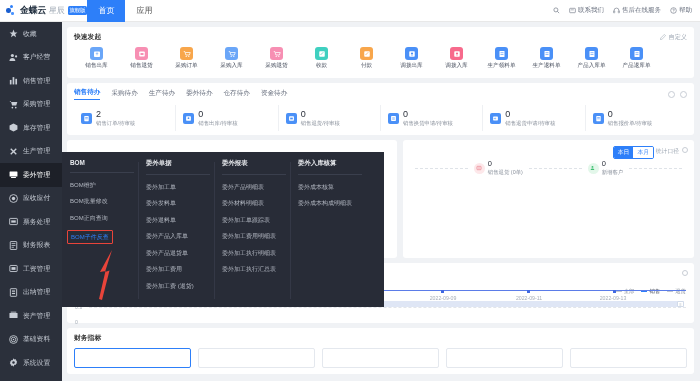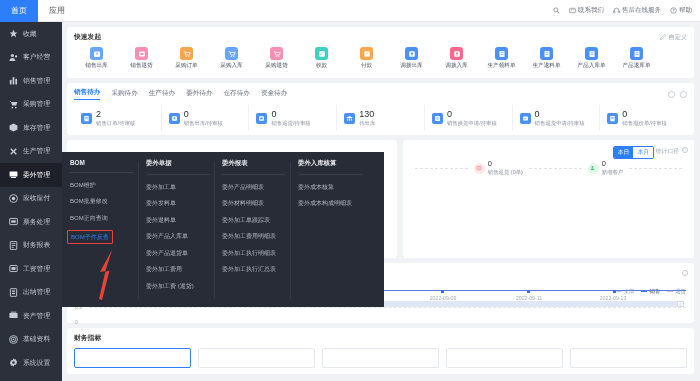--- a/index.html
+++ b/index.html
@@ -155,20 +155,30 @@
     color:#2d7ff9; display:inline-block; padding:1.5px 3px; margin-left:-3px;
     border:1.5px solid #e8443a; border-radius:1px;
   }
   
   #arrow { position:absolute; left:78px; top:246px; width:50px; height:60px; z-index:45; pointer-events:none;}
 </style>
 </head>
 <body>
 
 <div id="topbar">
+  <div class="logo-wrap">
+    <span class="logo-dots">
+        <i></i>
+        <i></i>
+        <i></i>
+      </span>
+    <span class="logo-main">金蝶云</span>
+    <span class="logo-sub">星辰</span>
+    <span class="logo-badge">旗舰版</span>
+  </div>
   <div class="nav-tab active">首页</div>
   <div class="nav-tab">应用</div>
 
   <div class="top-right">
     <div class="tr-item">
       <svg class="tr-icon" viewBox="0 0 16 16">
         <circle cx="6.6" cy="6.6" r="4.6" fill="none" stroke="#6b7280" stroke-width="1.5"></circle>
         <line x1="10" y1="10" x2="14" y2="14" stroke="#6b7280" stroke-width="1.5"></line>
       </svg>
     </div>
@@ -517,31 +527,20 @@
         <span><span class="todo-num">0</span><br><span class="todo-lbl">销售出库/待审核</span></span>
       </div>
       <div class="todo-card">
         <span class="todo-ico" style="background:#4a90f7">
             <svg viewBox="0 0 16 16">
               <rect x="2.5" y="3" width="11" height="10" rx="1.4" fill="#fff"></rect>
               <rect x="5" y="6" width="6" height="4" fill="#4a90f7"></rect>
             </svg>
           </span>
         <span><span class="todo-num">0</span><br><span class="todo-lbl">销售退货/待审核</span></span>
-      </div>
-      <div class="todo-card">
-        <span class="todo-ico" style="background:#4a90f7">
-            <svg viewBox="0 0 16 16">
-              <path d="M8 2 15 6v1H1V6z" fill="#fff"></path>
-              <rect x="3" y="8" width="2" height="5" fill="#fff"></rect>
-              <rect x="7" y="8" width="2" height="5" fill="#fff"></rect>
-              <rect x="11" y="8" width="2" height="5" fill="#fff"></rect>
-            </svg>
-          </span>
-        <span><span class="todo-num">130</span><br><span class="todo-lbl">待出库</span></span>
       </div>
       <div class="todo-card">
         <span class="todo-ico" style="background:#4a90f7">
             <svg viewBox="0 0 16 16">
               <rect x="2.5" y="2.5" width="11" height="11" rx="1.4" fill="#fff"></rect>
               <path d="M5 6.5h6M5 9.5h6" stroke="#4a90f7" stroke-width="1.3"></path>
             </svg>
           </span>
         <span><span class="todo-num">0</span><br><span class="todo-lbl">销售换货申请/待审核</span></span>
       </div>

